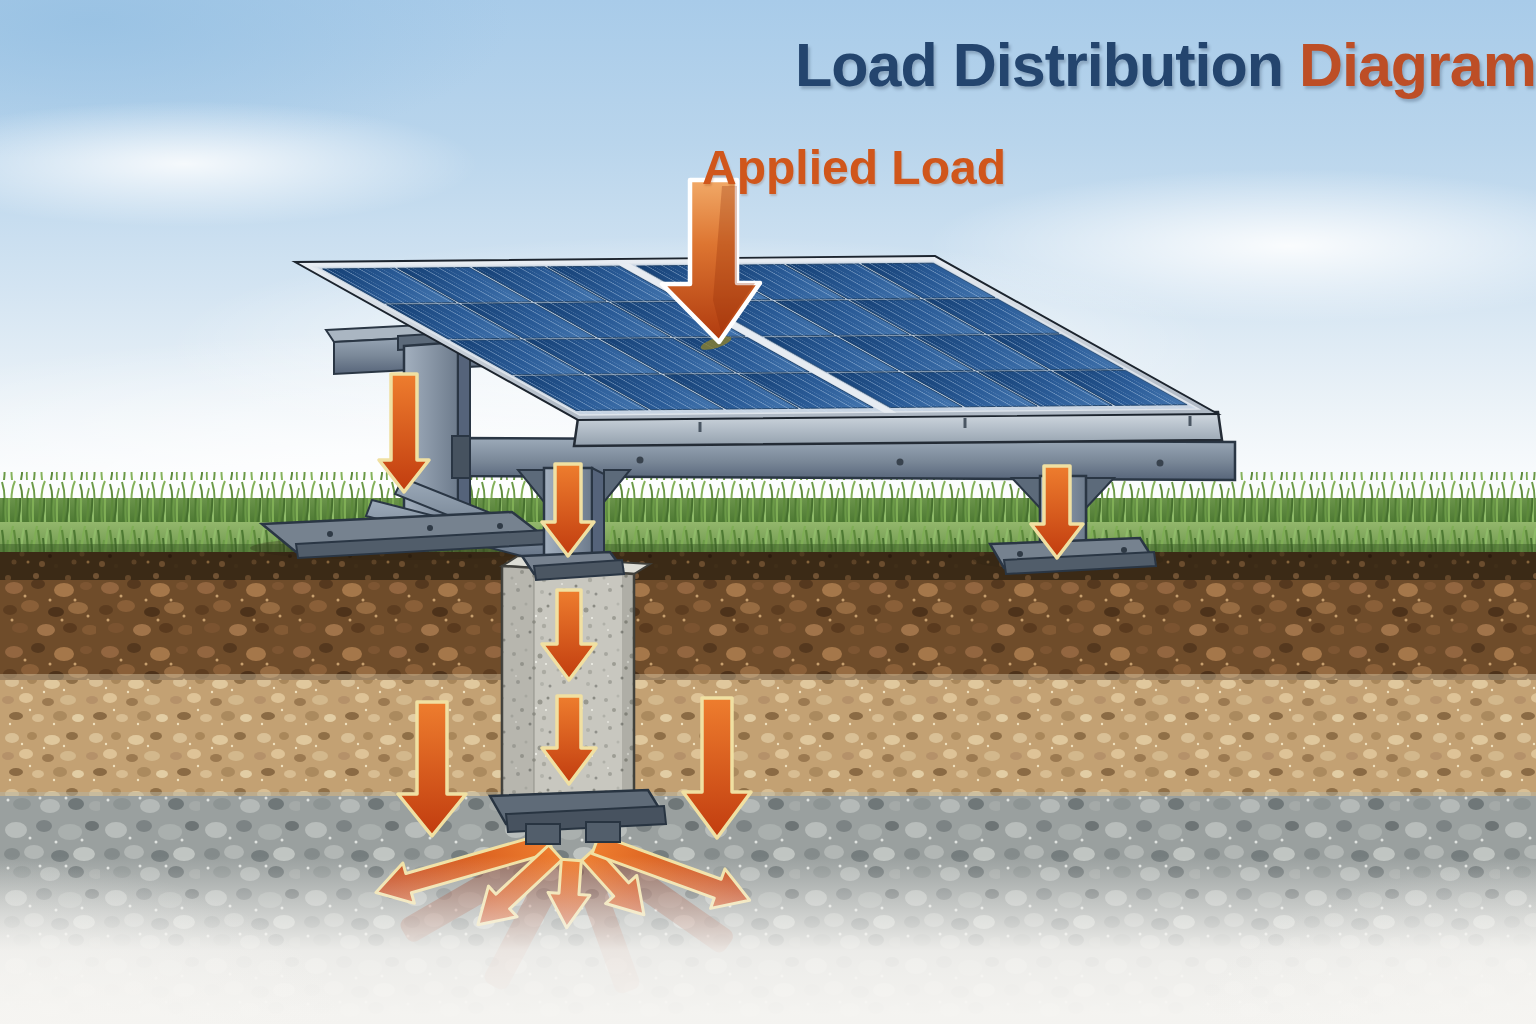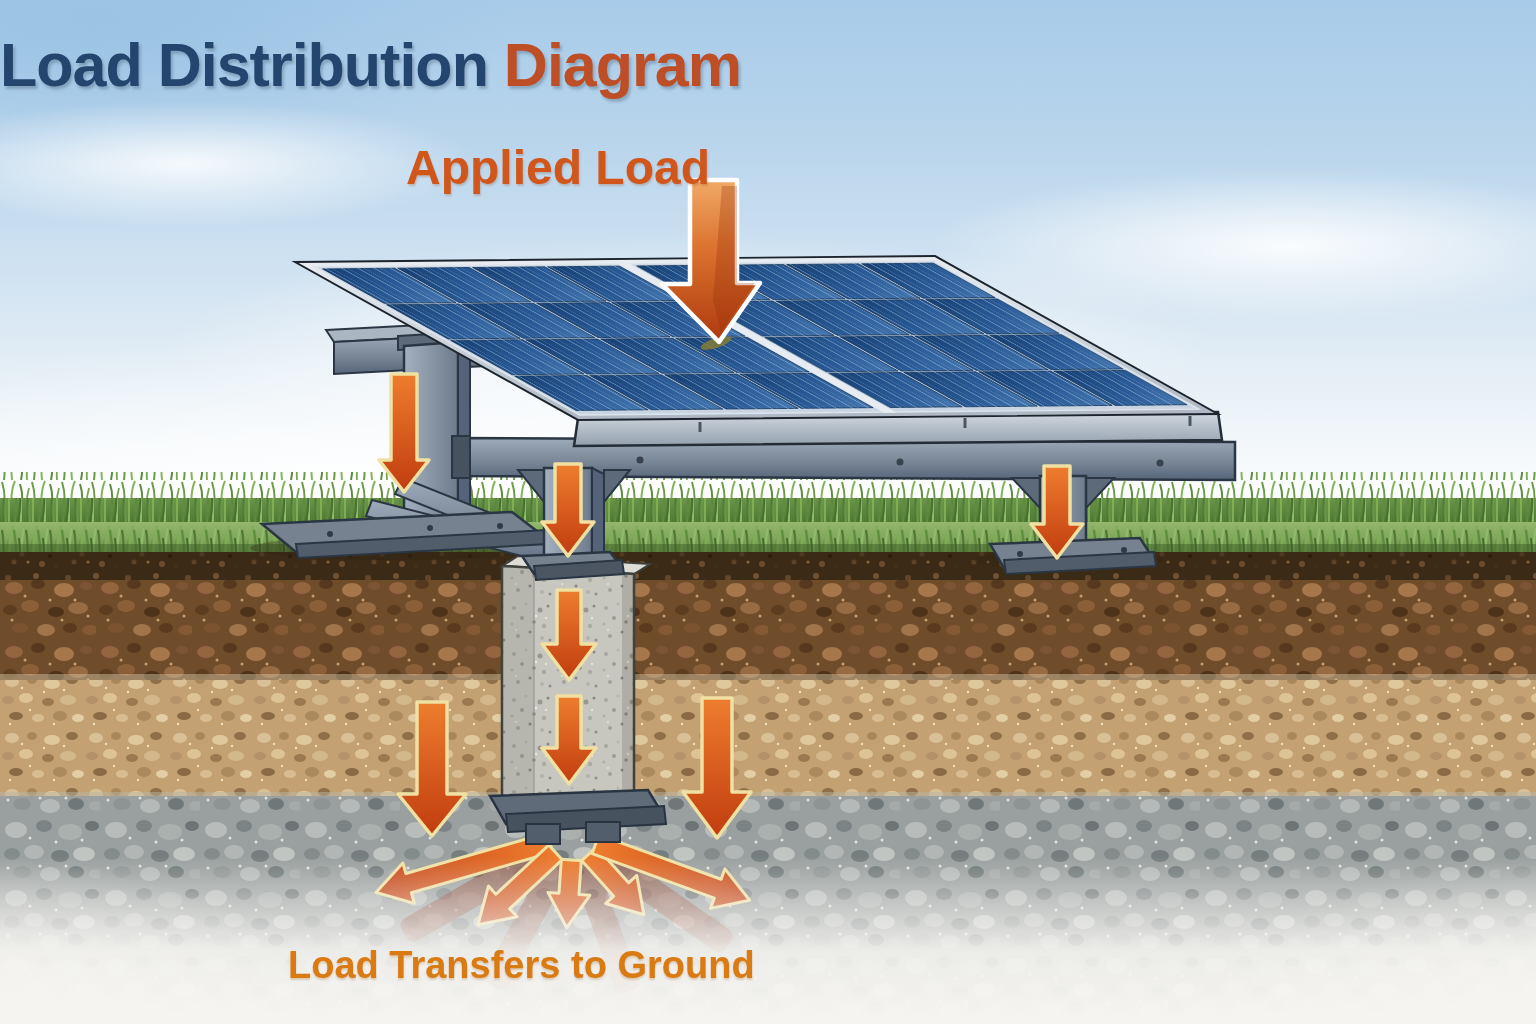--- a/index.html
+++ b/index.html
@@ -12,21 +12,21 @@
     position:absolute;left:0;top:0;width:1536px;height:1024px;
     background-image:
       radial-gradient(ellipse 420px 90px at 12% 16%, rgba(255,255,255,.85), rgba(255,255,255,0) 70%),
       radial-gradient(ellipse 520px 110px at 84% 24%, rgba(255,255,255,.9), rgba(255,255,255,0) 70%),
       radial-gradient(ellipse 700px 150px at 45% 34%, rgba(255,255,255,.85), rgba(255,255,255,0) 75%),
       radial-gradient(ellipse 900px 200px at 28% 48%, rgba(255,255,255,.95), rgba(255,255,255,0) 80%),
       radial-gradient(ellipse 600px 200px at 6% 2%, rgba(150,192,226,.8), rgba(150,192,226,0) 70%),
       linear-gradient(180deg,#a8cbe9 0%,#b9d5ec 14%,#d3e4f2 28%,#ecf3f8 40%,#ffffff 50%);
   }
   
-  .label{position:absolute;text-align:left;white-space:nowrap;}
+  .label{position:absolute;text-align:right;white-space:nowrap;}
   #title{
     left:0;top:30px;width:1536px;
     font-size:61px;font-weight:bold;letter-spacing:-1px;
     text-shadow:2px 3px 3px rgba(25,40,65,.25);
   }
   #title .t-primary{color:#24456e;}
   #title .t-accent{color:#bd4e26;}
   #applied-label{
     left:406px;top:140px;width:600px;
     font-size:48px;font-weight:bold;color:#d0561b;
@@ -395,14 +395,13 @@
 
   <div id="corner-fade"></div>
 
   <div id="title" class="label">
     <span class="t-primary">Load Distribution</span>
     <span class="t-accent">Diagram</span>
   </div>
 
   <div id="applied-label" class="label">Applied Load</div>
 
-  <div id="transfers-label" class="label">Load Transfers to Ground</div>
 </div>
 
 </body></html>

